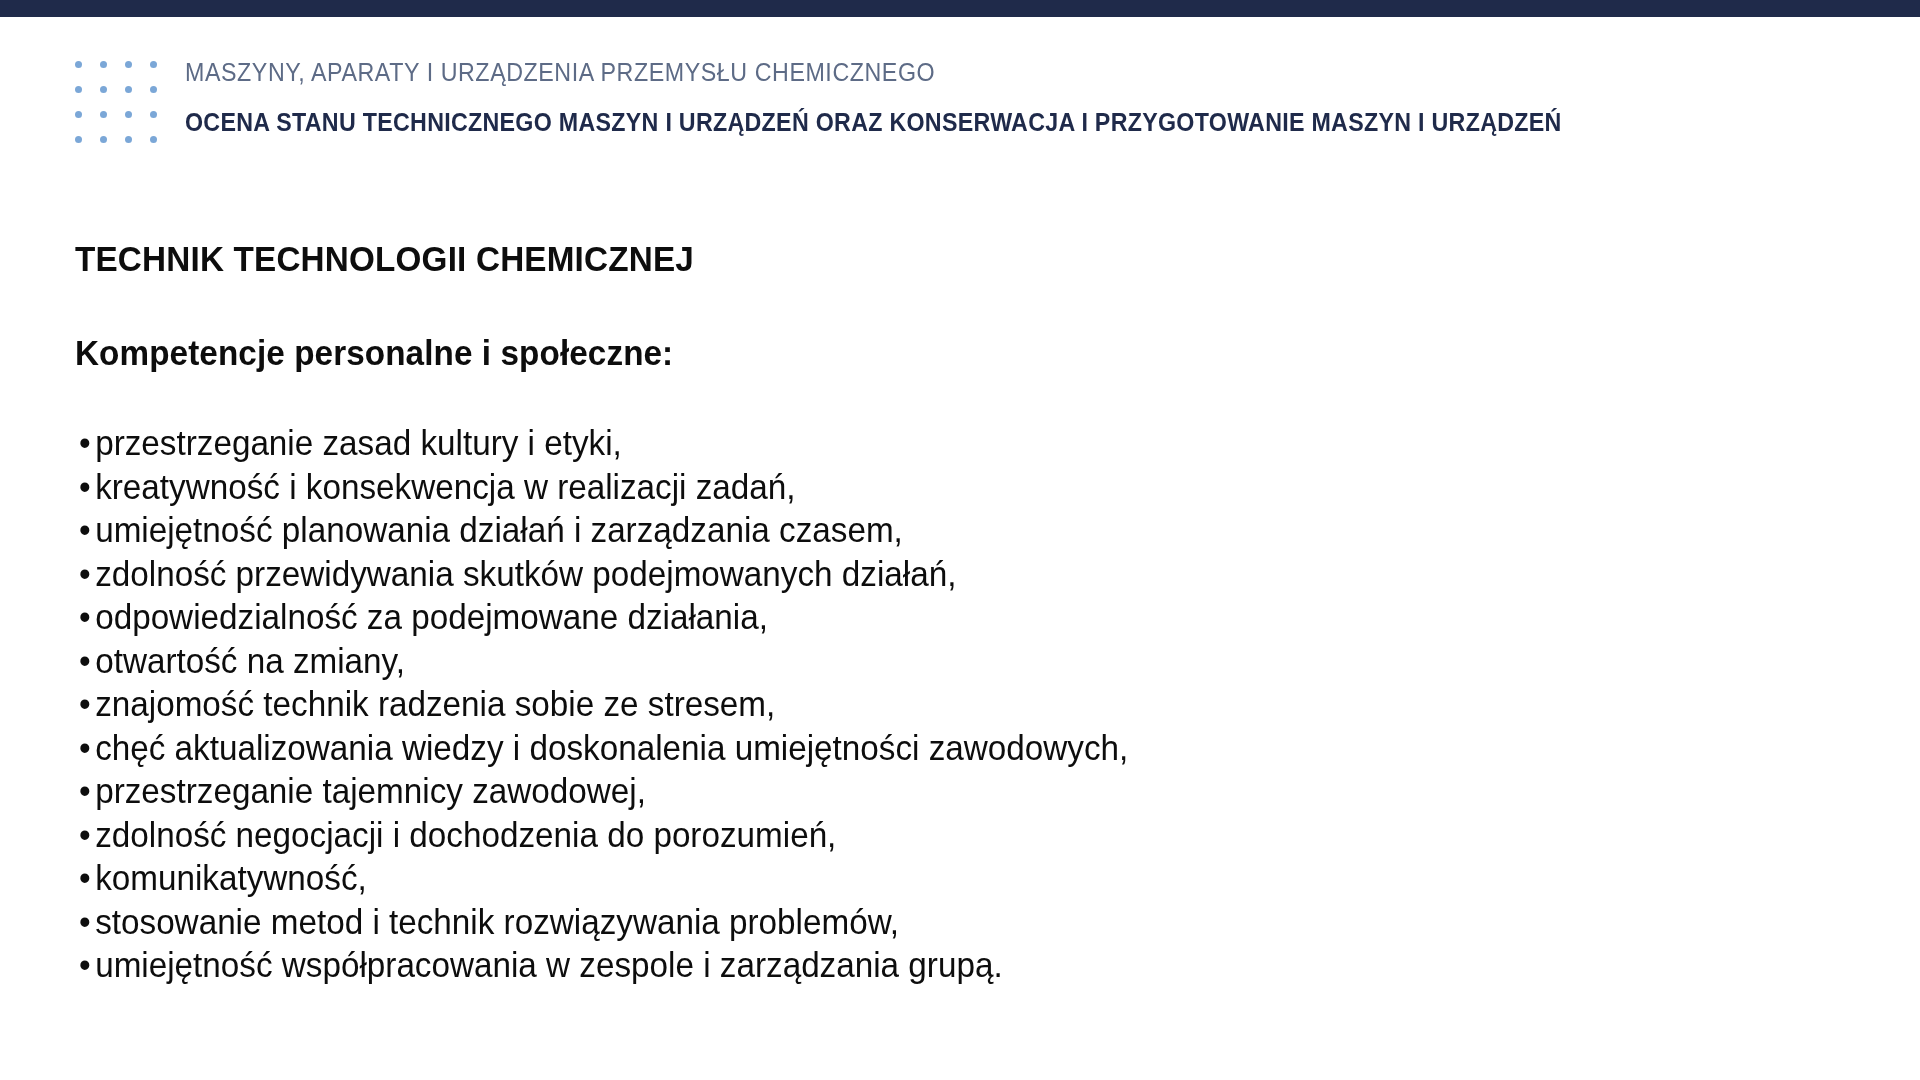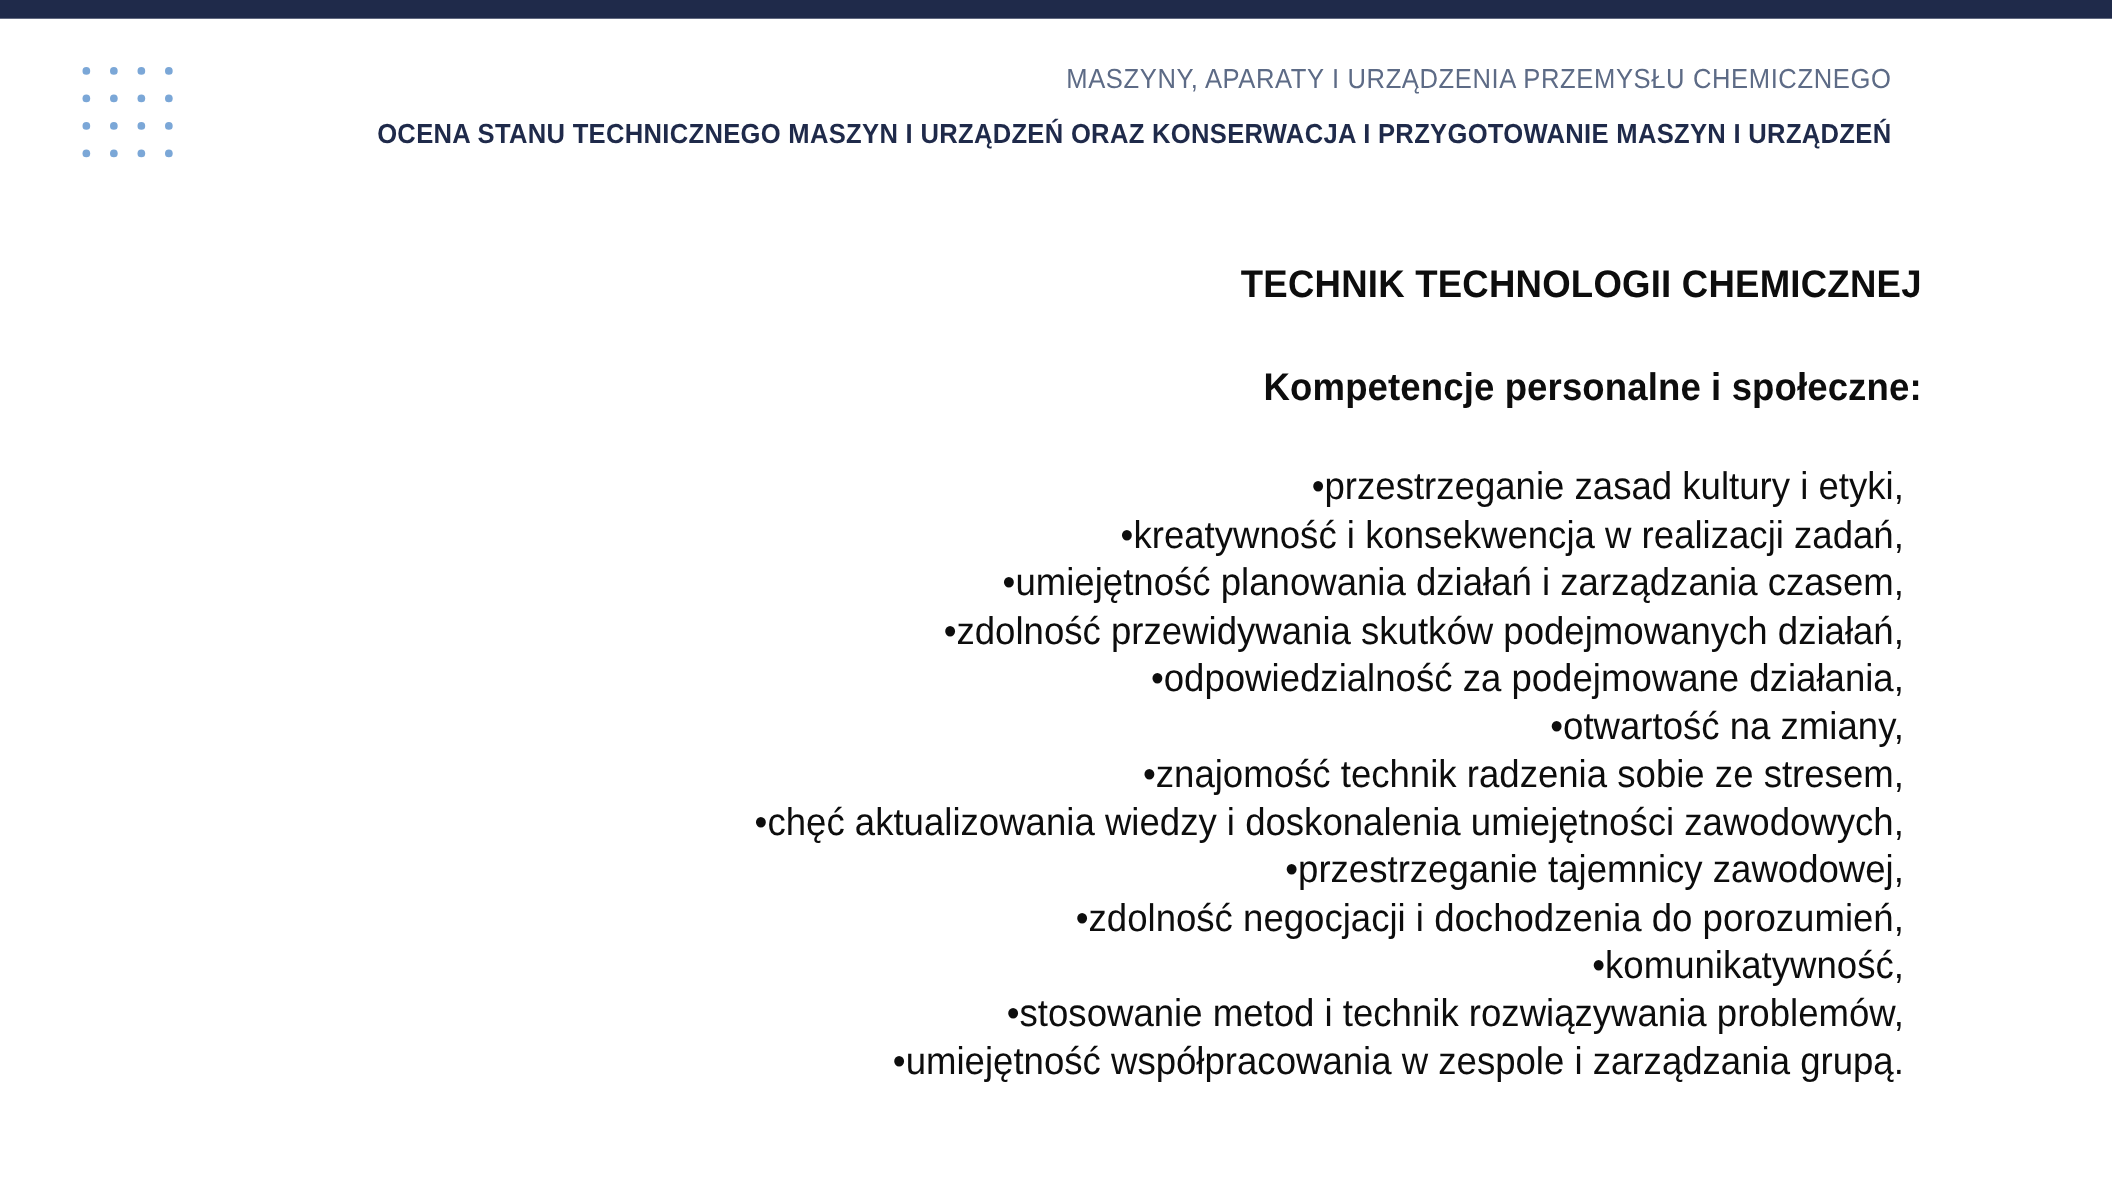--- a/index.html
+++ b/index.html
@@ -27,21 +27,20 @@
     background: #1f2a4a;
   }
 
   
   .slide {
     position: absolute;
     top: 17px;
     left: 0;
     width: 1920px;
     height: 803px;
-    text-align: right;
   }
 
   
   .header {
     position: absolute;
     top: 40px;
     left: 75px;
     width: 1780px;
   }
   .dot-grid {
@@ -114,21 +113,21 @@
     font-weight: 700;
     color: #0d0d0d;
     letter-spacing: 0.1px;
     margin-top: 52px;
     line-height: 1.2;
     transform: scaleX(0.95);
     transform-origin: left center;
   }
   .bullet-list {
     list-style: none;
-    margin: 18px;
+    margin: 4px;
     padding: 0;
     margin-top: 47px;
   }
   .bullet-list li {
     font-family: "Liberation Sans Narrow", "Liberation Sans", sans-serif;
     font-size: 35px;
     font-weight: 400;
     color: #0d0d0d;
     line-height: 43.5px;
     white-space: nowrap;

